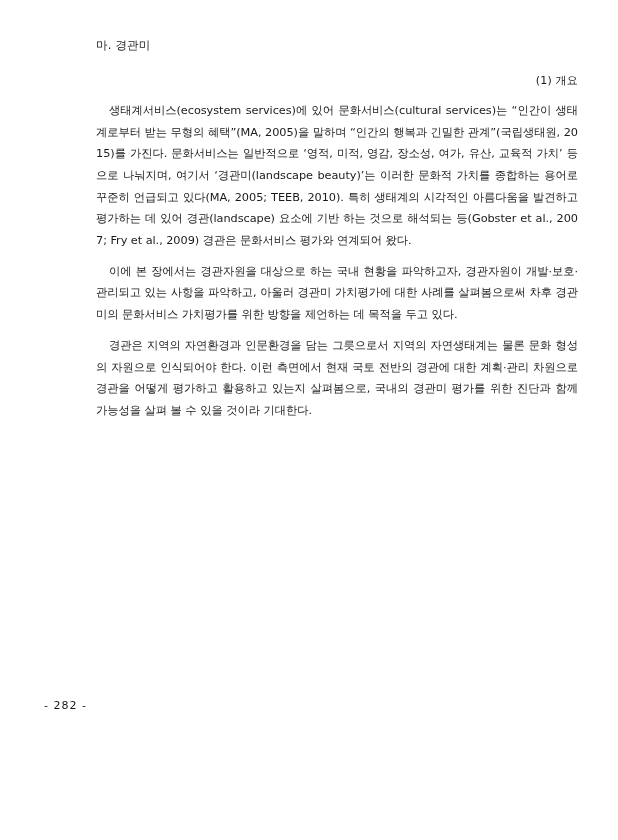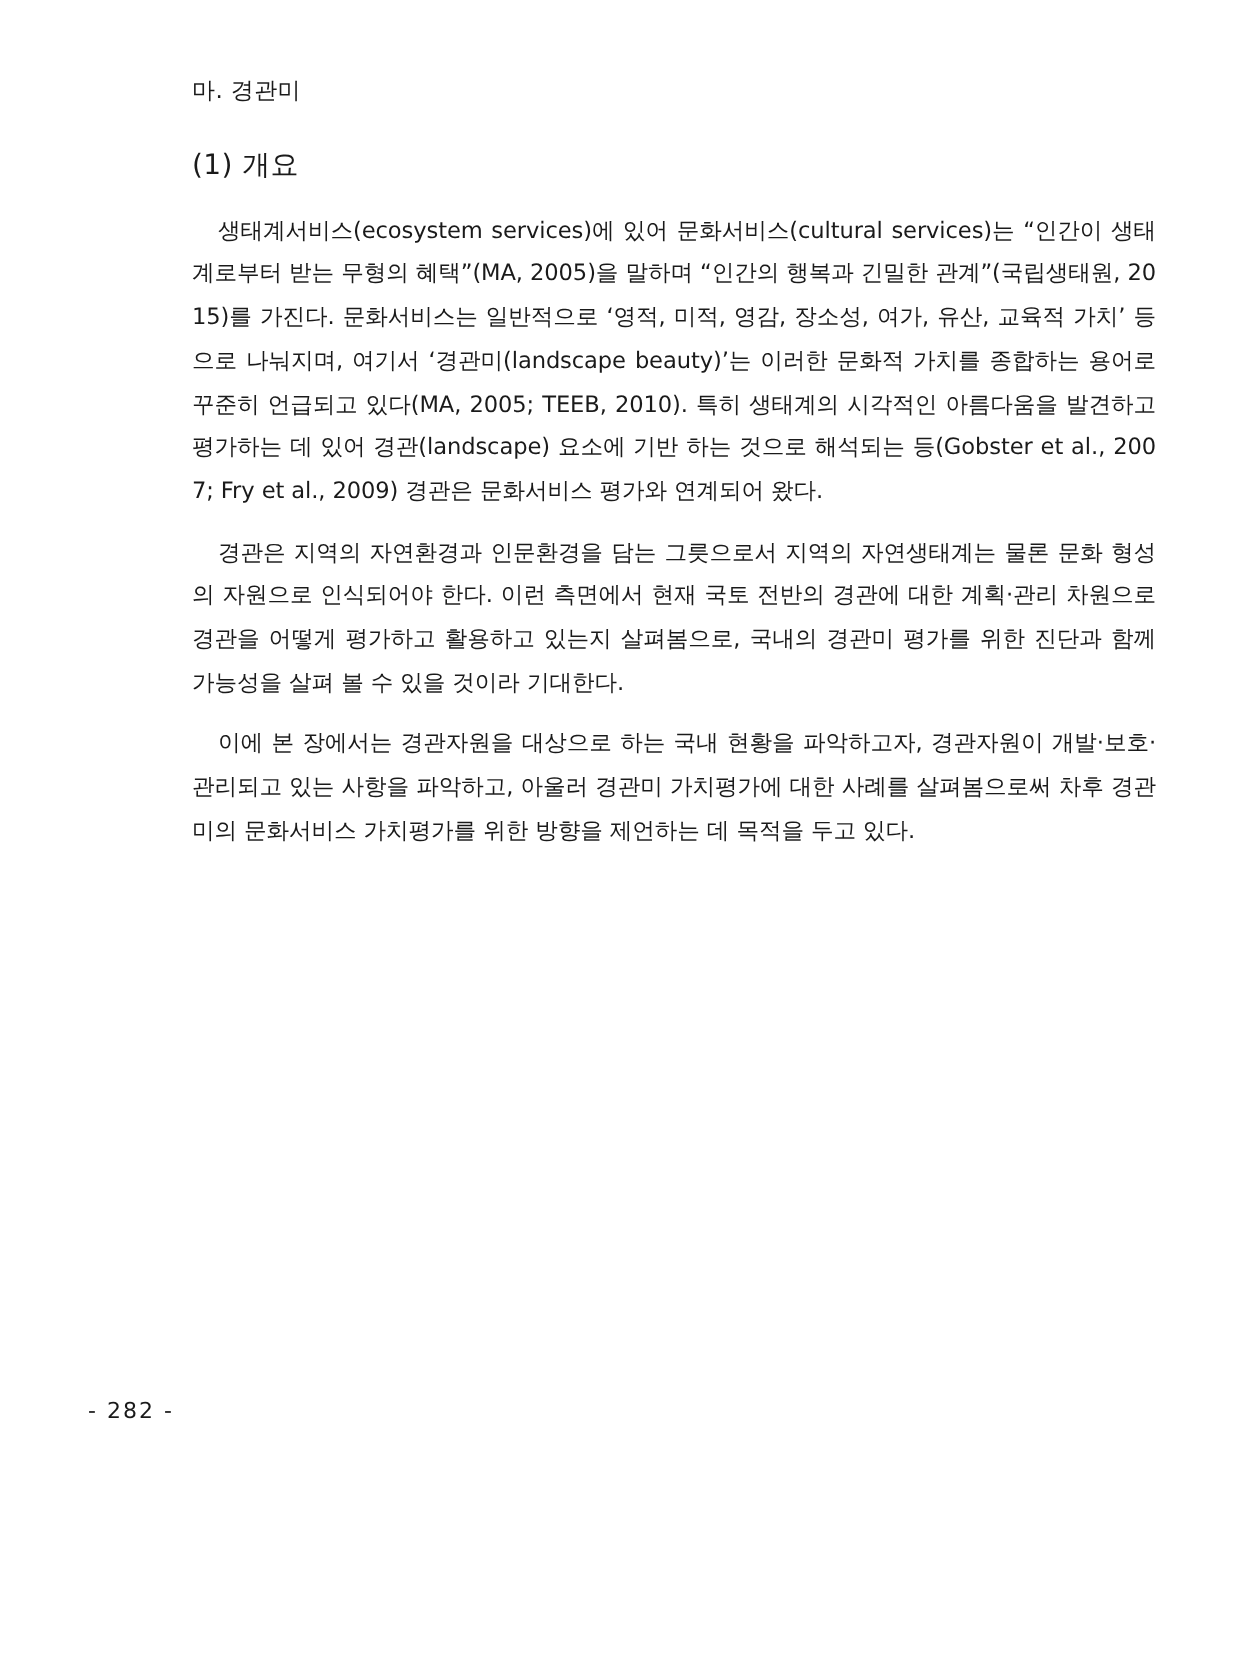--- a/index.html
+++ b/index.html
@@ -22,24 +22,25 @@
     padding: 36px 68px 0 68px;
     margin-left: 28px;
   }
   .heading {
     font-size: 11.5px;
     line-height: 1.6;
     margin: 0 0 18px 0;
     letter-spacing: 0.2px;
   }
   .subheading {
-    font-size: 14px;
+    font-size: 11px;
     line-height: 1.6;
     margin: 0 0 10px 0;
     letter-spacing: 0.2px;
+    text-align: right;
   }
   .para {
     font-size: 11.3px;
     line-height: 1.92;
     margin: 0 0 9px 0;
     text-align: justify;
     text-justify: inter-character;
     text-indent: 13px;
     letter-spacing: -0.05px;
     word-break: break-all;
@@ -57,18 +58,18 @@
 </head>
 <body>
 
 <div class="page">
 
   <p class="heading">마. 경관미</p>
 
   <p class="subheading">(1) 개요</p>
 
   <p class="para">생태계서비스(ecosystem services)에 있어 문화서비스(cultural services)는 “인간이 생태계로부터 받는 무형의 혜택”(MA, 2005)을 말하며 “인간의 행복과 긴밀한 관계”(국립생태원, 2015)를 가진다. 문화서비스는 일반적으로 ‘영적, 미적, 영감, 장소성, 여가, 유산, 교육적 가치’ 등으로 나눠지며, 여기서 ‘경관미(landscape beauty)’는 이러한 문화적 가치를 종합하는 용어로 꾸준히 언급되고 있다(MA, 2005; TEEB, 2010). 특히 생태계의 시각적인 아름다움을 발견하고 평가하는 데 있어 경관(landscape) 요소에 기반 하는 것으로 해석되는 등(Gobster et al., 2007; Fry et al., 2009) 경관은 문화서비스 평가와 연계되어 왔다.</p>
+  <p class="para">이에 본 장에서는 경관자원을 대상으로 하는 국내 현황을 파악하고자, 경관자원이 개발·보호·관리되고 있는 사항을 파악하고, 아울러 경관미 가치평가에 대한 사례를 살펴봄으로써 차후 경관미의 문화서비스 가치평가를 위한 방향을 제언하는 데 목적을 두고 있다.</p>
   <p class="para">경관은 지역의 자연환경과 인문환경을 담는 그릇으로서 지역의 자연생태계는 물론 문화 형성의 자원으로 인식되어야 한다. 이런 측면에서 현재 국토 전반의 경관에 대한 계획·관리 차원으로 경관을 어떻게 평가하고 활용하고 있는지 살펴봄으로, 국내의 경관미 평가를 위한 진단과 함께 가능성을 살펴 볼 수 있을 것이라 기대한다.</p>
-  <p class="para">이에 본 장에서는 경관자원을 대상으로 하는 국내 현황을 파악하고자, 경관자원이 개발·보호·관리되고 있는 사항을 파악하고, 아울러 경관미 가치평가에 대한 사례를 살펴봄으로써 차후 경관미의 문화서비스 가치평가를 위한 방향을 제언하는 데 목적을 두고 있다.</p>
 
   <div class="page-number">- 282 -</div>
 
 </div>
 
 </body></html>

